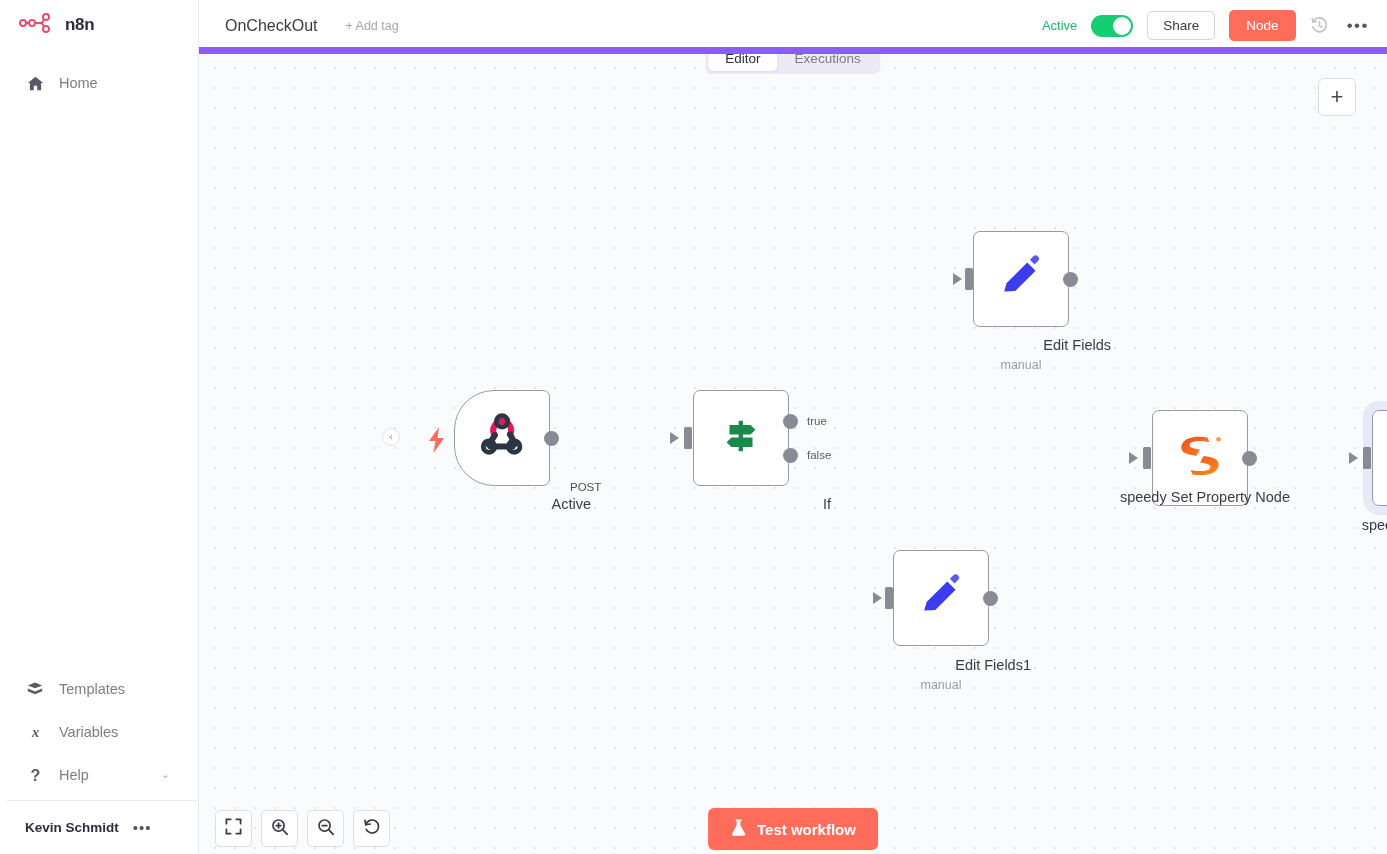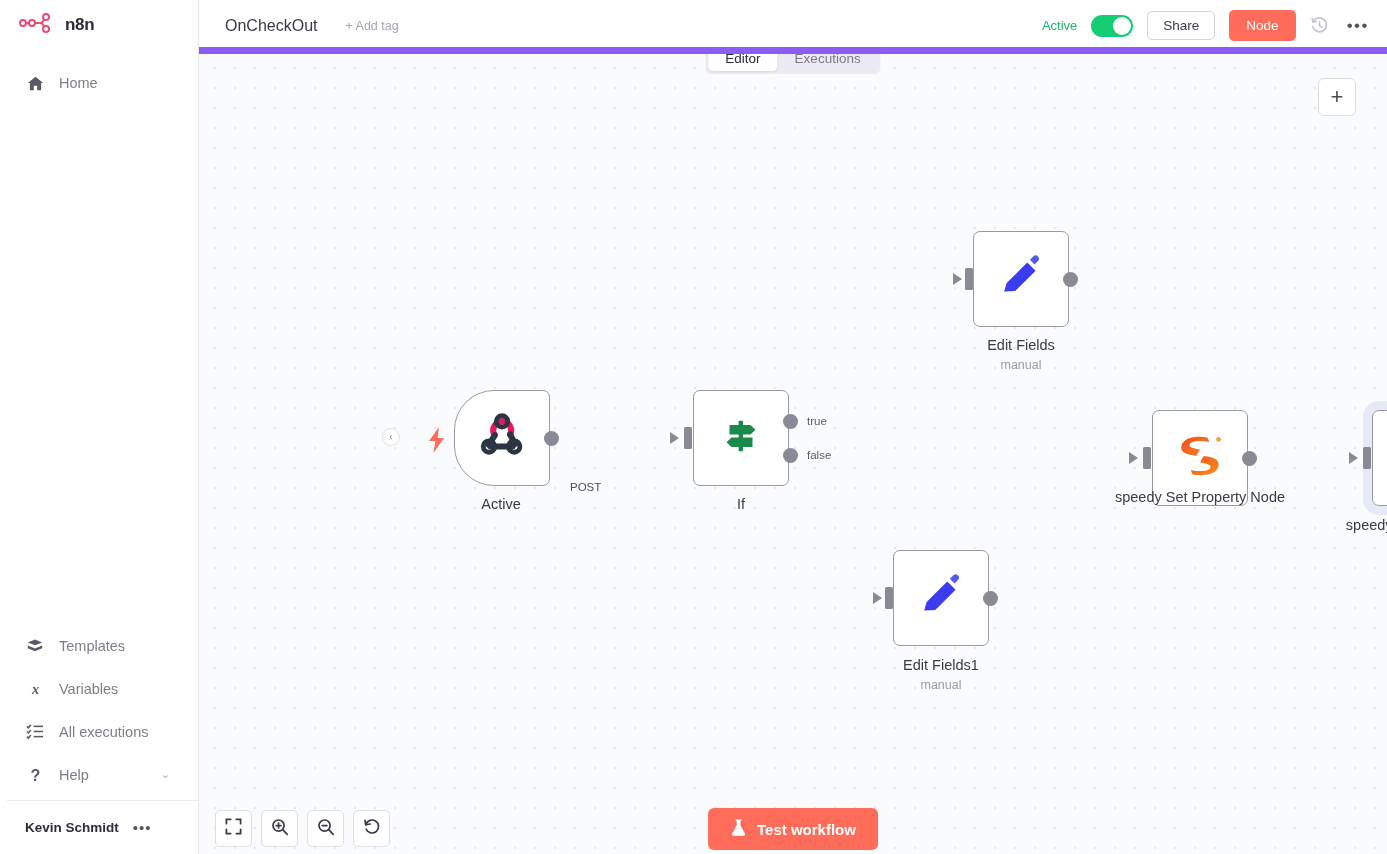--- a/index.html
+++ b/index.html
@@ -121,21 +121,21 @@
   
   .node {
     position: absolute; width: 96px; height: 96px;
     background: #fff; border: 1.6px solid #9a9aa4; border-radius: 7px;
     display: flex; align-items: center; justify-content: center;
     cursor: pointer; z-index: 6;
   }
   .node.trigger { border-radius: 40px 7px 7px 40px; }
   .node.selected { box-shadow: 0 0 0 9px #e6eaf7; }
   .node-label {
-    position: absolute; text-align: center; font-size: 14.5px;
+    position: absolute; text-align: right; font-size: 14.5px;
     color: #3a3a47; width: 180px; z-index: 6; pointer-events: none;
     line-height: 1.35;
   }
   .node-sub {
     position: absolute; text-align: center; font-size: 12.5px;
     color: #9d9da8; width: 180px; z-index: 6; pointer-events: none;
   }
   .port-out {
     position: absolute; width: 15px; height: 15px; border-radius: 50%;
     background: #8a8a95; z-index: 8;
@@ -225,33 +225,20 @@
 
       <div class="nav-item">
         <span class="ico">
           <svg width="17" height="17" viewBox="0 0 20 20">
             <text x="10" y="16" font-size="17" font-style="italic" font-weight="bold" text-anchor="middle" fill="#5a5a66" font-family="Liberation Serif, serif">x</text>
           </svg>
         </span>
         <span>Variables</span>
       </div>
 
-      <div class="nav-item">
-        <span class="ico">
-          <svg width="18" height="17" viewBox="0 0 20 18" fill="none" stroke="#5a5a66" stroke-width="1.7">
-            <path d="M1 3.3 L2.6 4.9 L5.4 1.6"></path>
-            <path d="M1 9 L2.6 10.6 L5.4 7.3"></path>
-            <path d="M1 14.7 L2.6 16.3 L5.4 13"></path>
-            <path d="M8.5 3.3 L19 3.3"></path>
-            <path d="M8.5 9 L19 9"></path>
-            <path d="M8.5 14.7 L19 14.7"></path>
-          </svg>
-        </span>
-        <span>All executions</span>
-      </div>
 
       <div class="nav-item">
         <span class="ico">
           <svg width="17" height="18" viewBox="0 0 20 20">
             <text x="10" y="17" font-size="19" font-weight="bold" text-anchor="middle" fill="#5a5a66" font-family="Liberation Sans, sans-serif">?</text>
           </svg>
         </span>
         <span>Help</span>
         <span class="chev-sm">⌄</span>
       </div>

